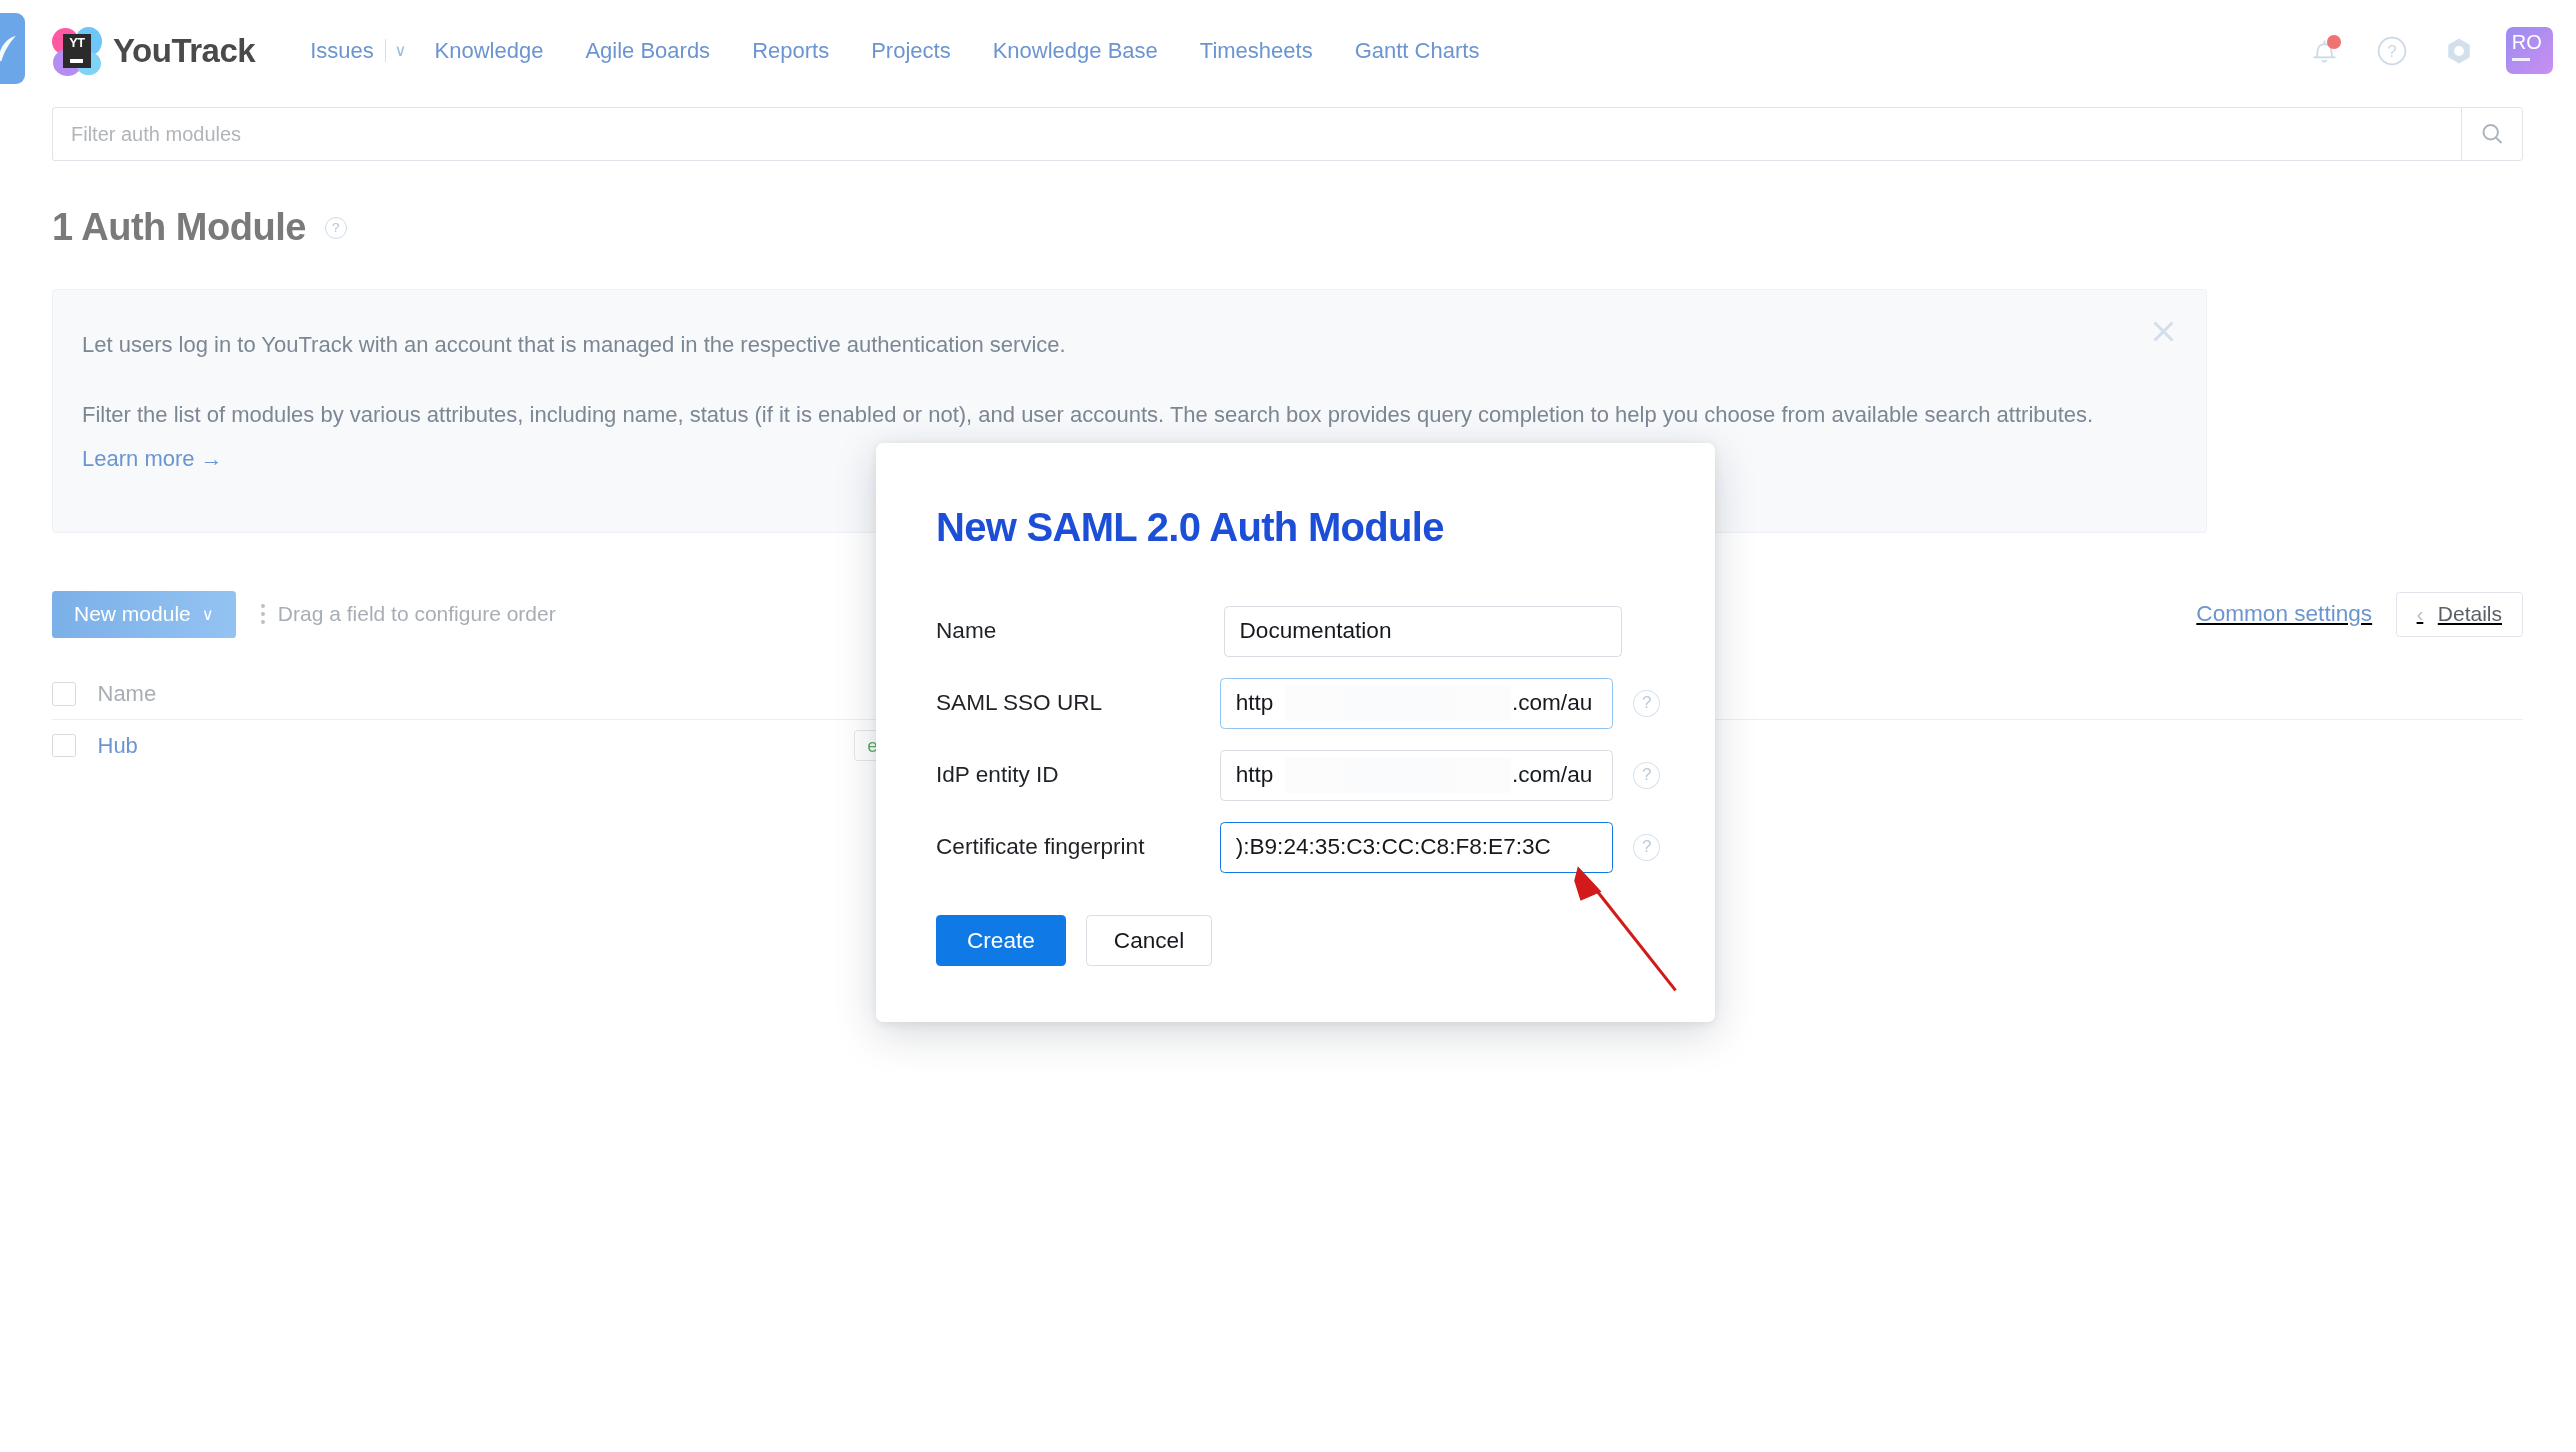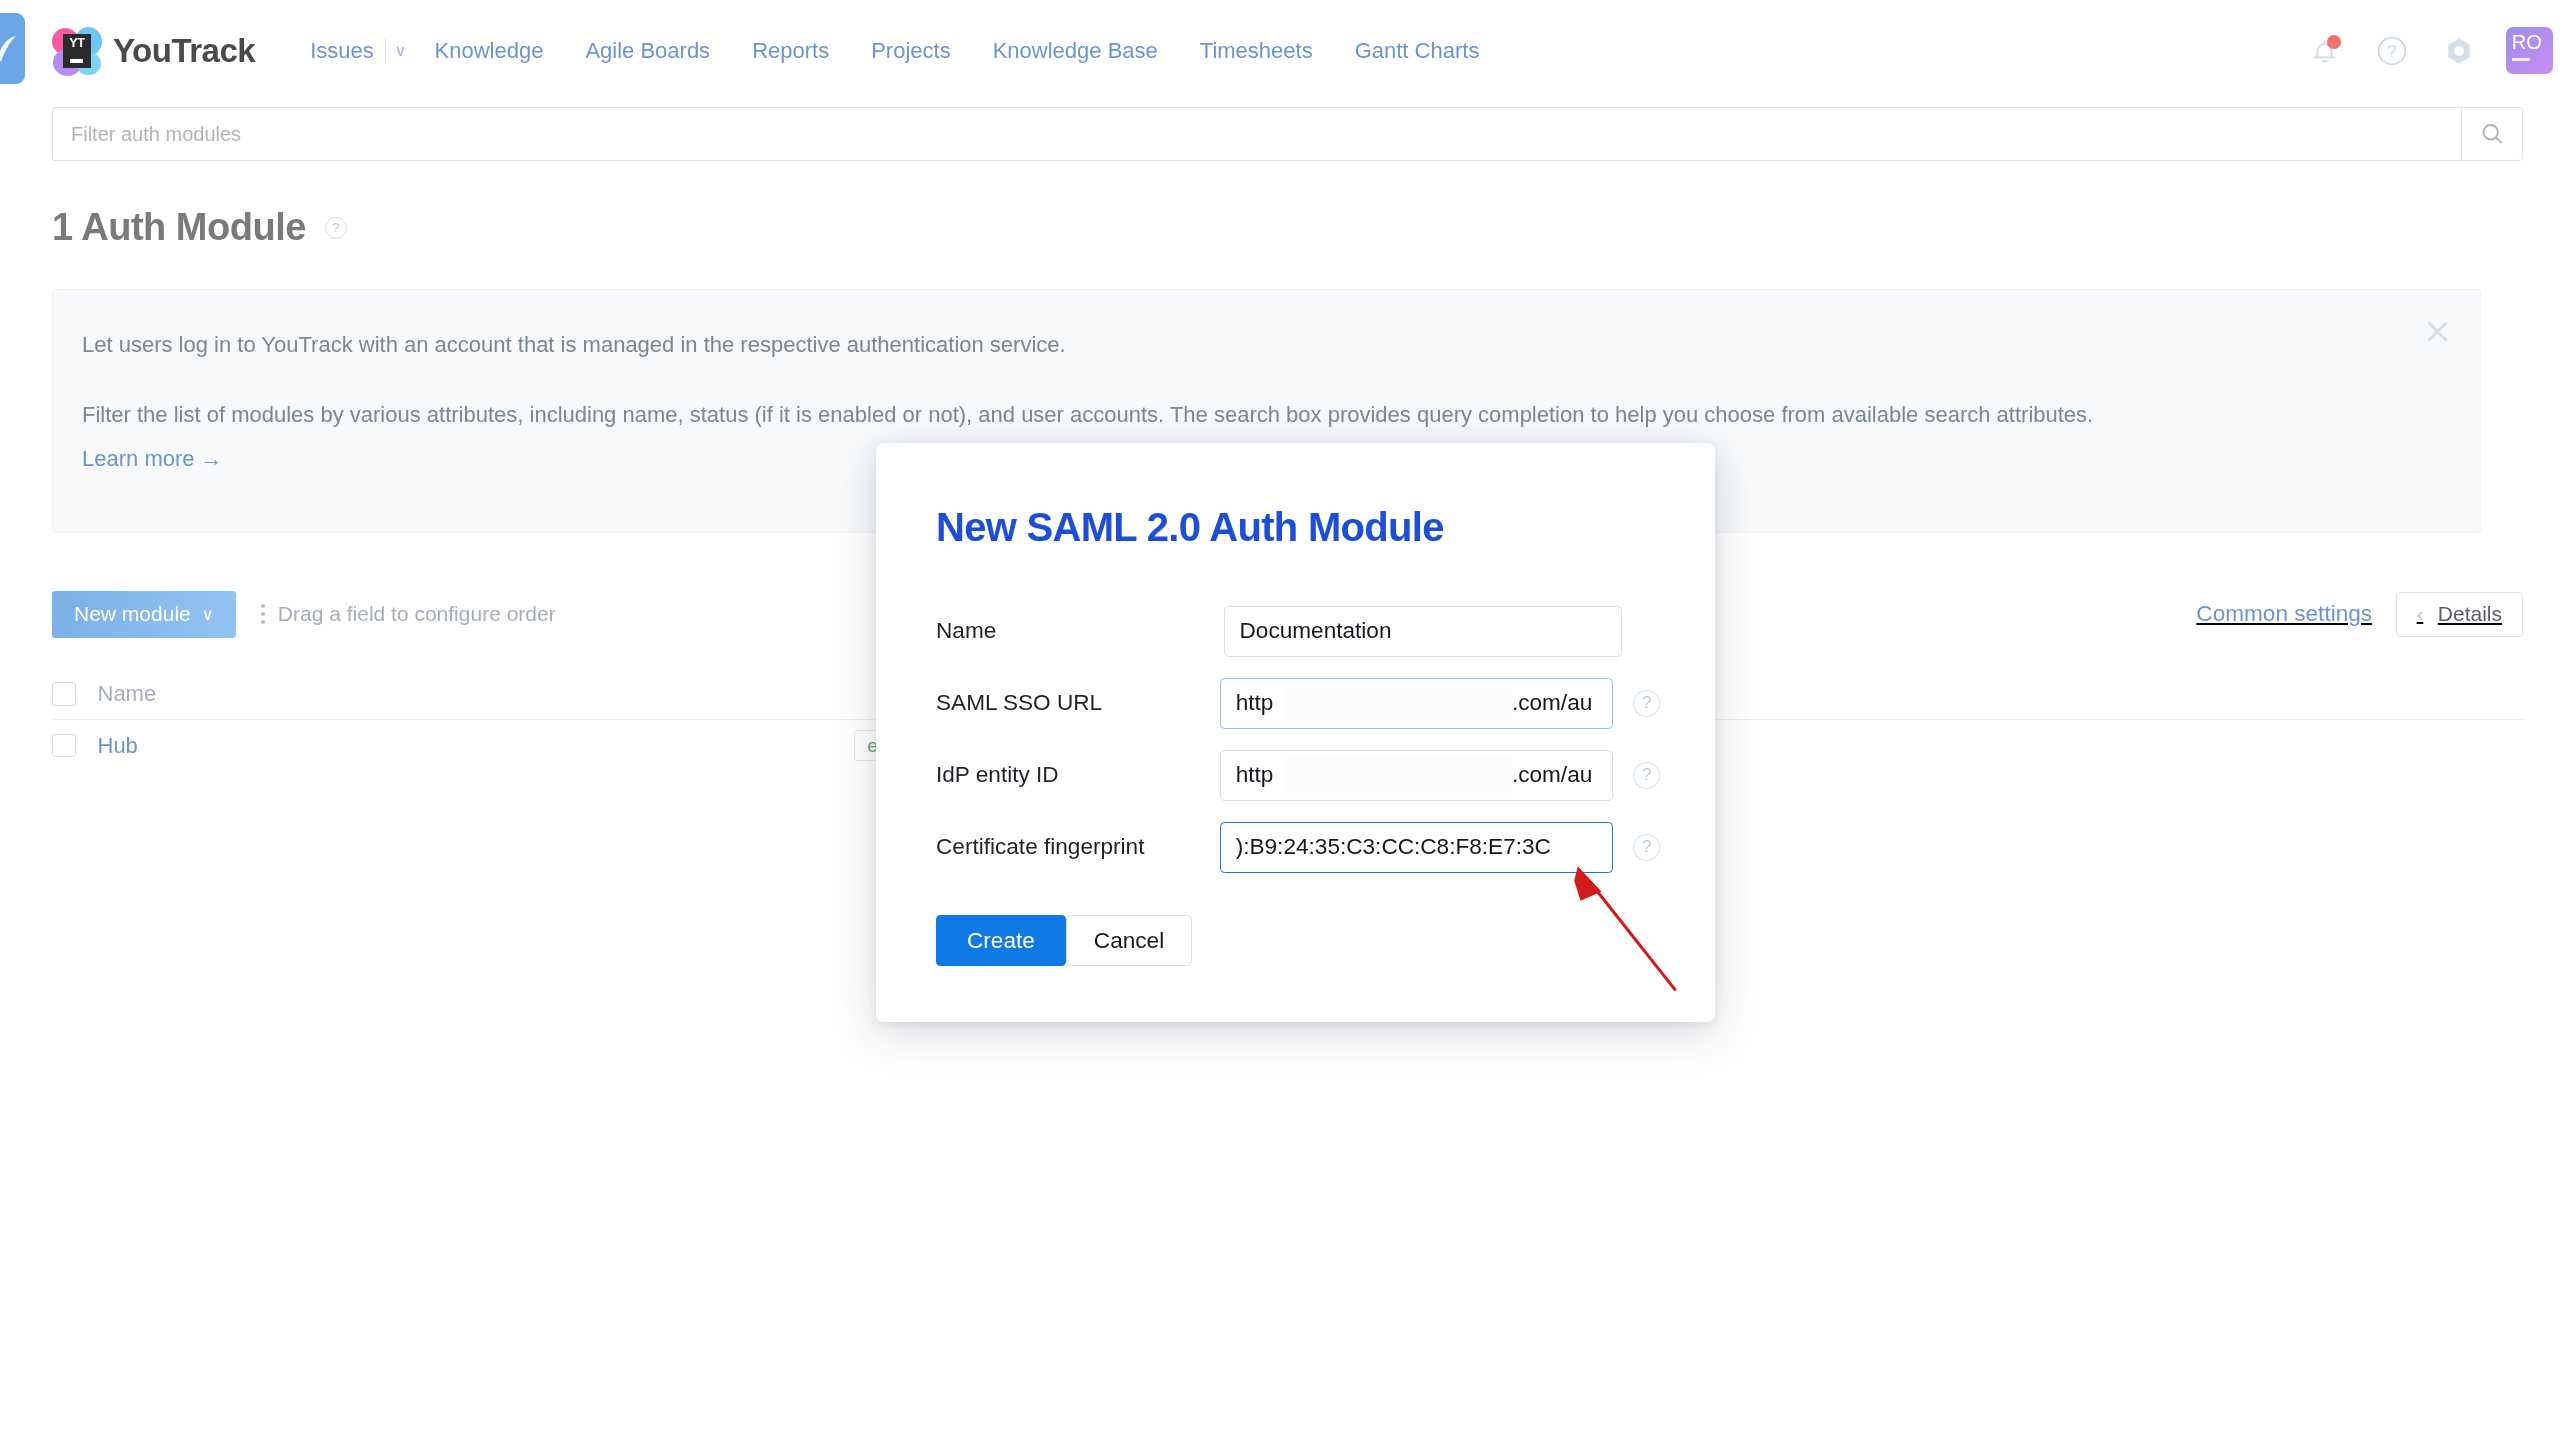--- a/index.html
+++ b/index.html
@@ -118,21 +118,21 @@
   }
   .page-title { font-size: 38px; font-weight: 700; color: #7a7a7a; letter-spacing: -0.5px; }
   .help-circle {
     width: 22px; height: 22px; border-radius: 50%;
     border: 1.8px solid #cfdbe8; color: #b6c6d8; font-size: 13.6px;
     display: flex; align-items: center; justify-content: center;
   }
 
   
   .banner {
-    position: absolute; top: 289px; left: 52px; width: 2429px; height: 244px;
+    position: absolute; top: 289px; left: 52px; width: 2155px; height: 244px;
     background: #f7f9fb; border: 0.9px solid #eef2f6; border-radius: 3.6px;
   }
   .banner-close {
     position: absolute; right: 23.5px; top: 22px; width: 38px; height: 38px;
     display: flex; align-items: center; justify-content: center; cursor: pointer;
   }
   .banner-p {
     position: absolute; left: 29px; font-size: 22px; color: #7c8794; line-height: 1.4;
   }
   .banner-p1 { top: 40px; }
@@ -215,21 +215,21 @@
     border: 1.8px solid #d5e2ee; color: #b9cbdc; font-size: 17px;
     display: flex; align-items: center; justify-content: center; cursor: pointer;
   }
   
   .redact {
     position: absolute; border-radius: 1.8px;
     background: linear-gradient(90deg,#fcfcfd 0%,#fafbfc 50%,#fcfcfd 100%);
     pointer-events: none;
   }
   .modal-actions {
-    position: absolute; left: 60px; top: 472px; display: flex; 
+    position: absolute; left: 60px; top: 472px; display: flex; gap: 20px;
   }
   .btn-create {
     height: 51px; padding: 0 31px; border-radius: 4.5px; border: none;
     background: #0f7ae5; color: #fff; font-size: 22.6px; cursor: pointer;
     font-family: "Liberation Sans", sans-serif;
   }
   .btn-cancel {
     height: 51px; padding: 0 27px; border-radius: 4.5px;
     border: 0.9px solid #d7dde3; background: #fff; color: #15181d;
     font-size: 22.6px; cursor: pointer; font-family: "Liberation Sans", sans-serif;

